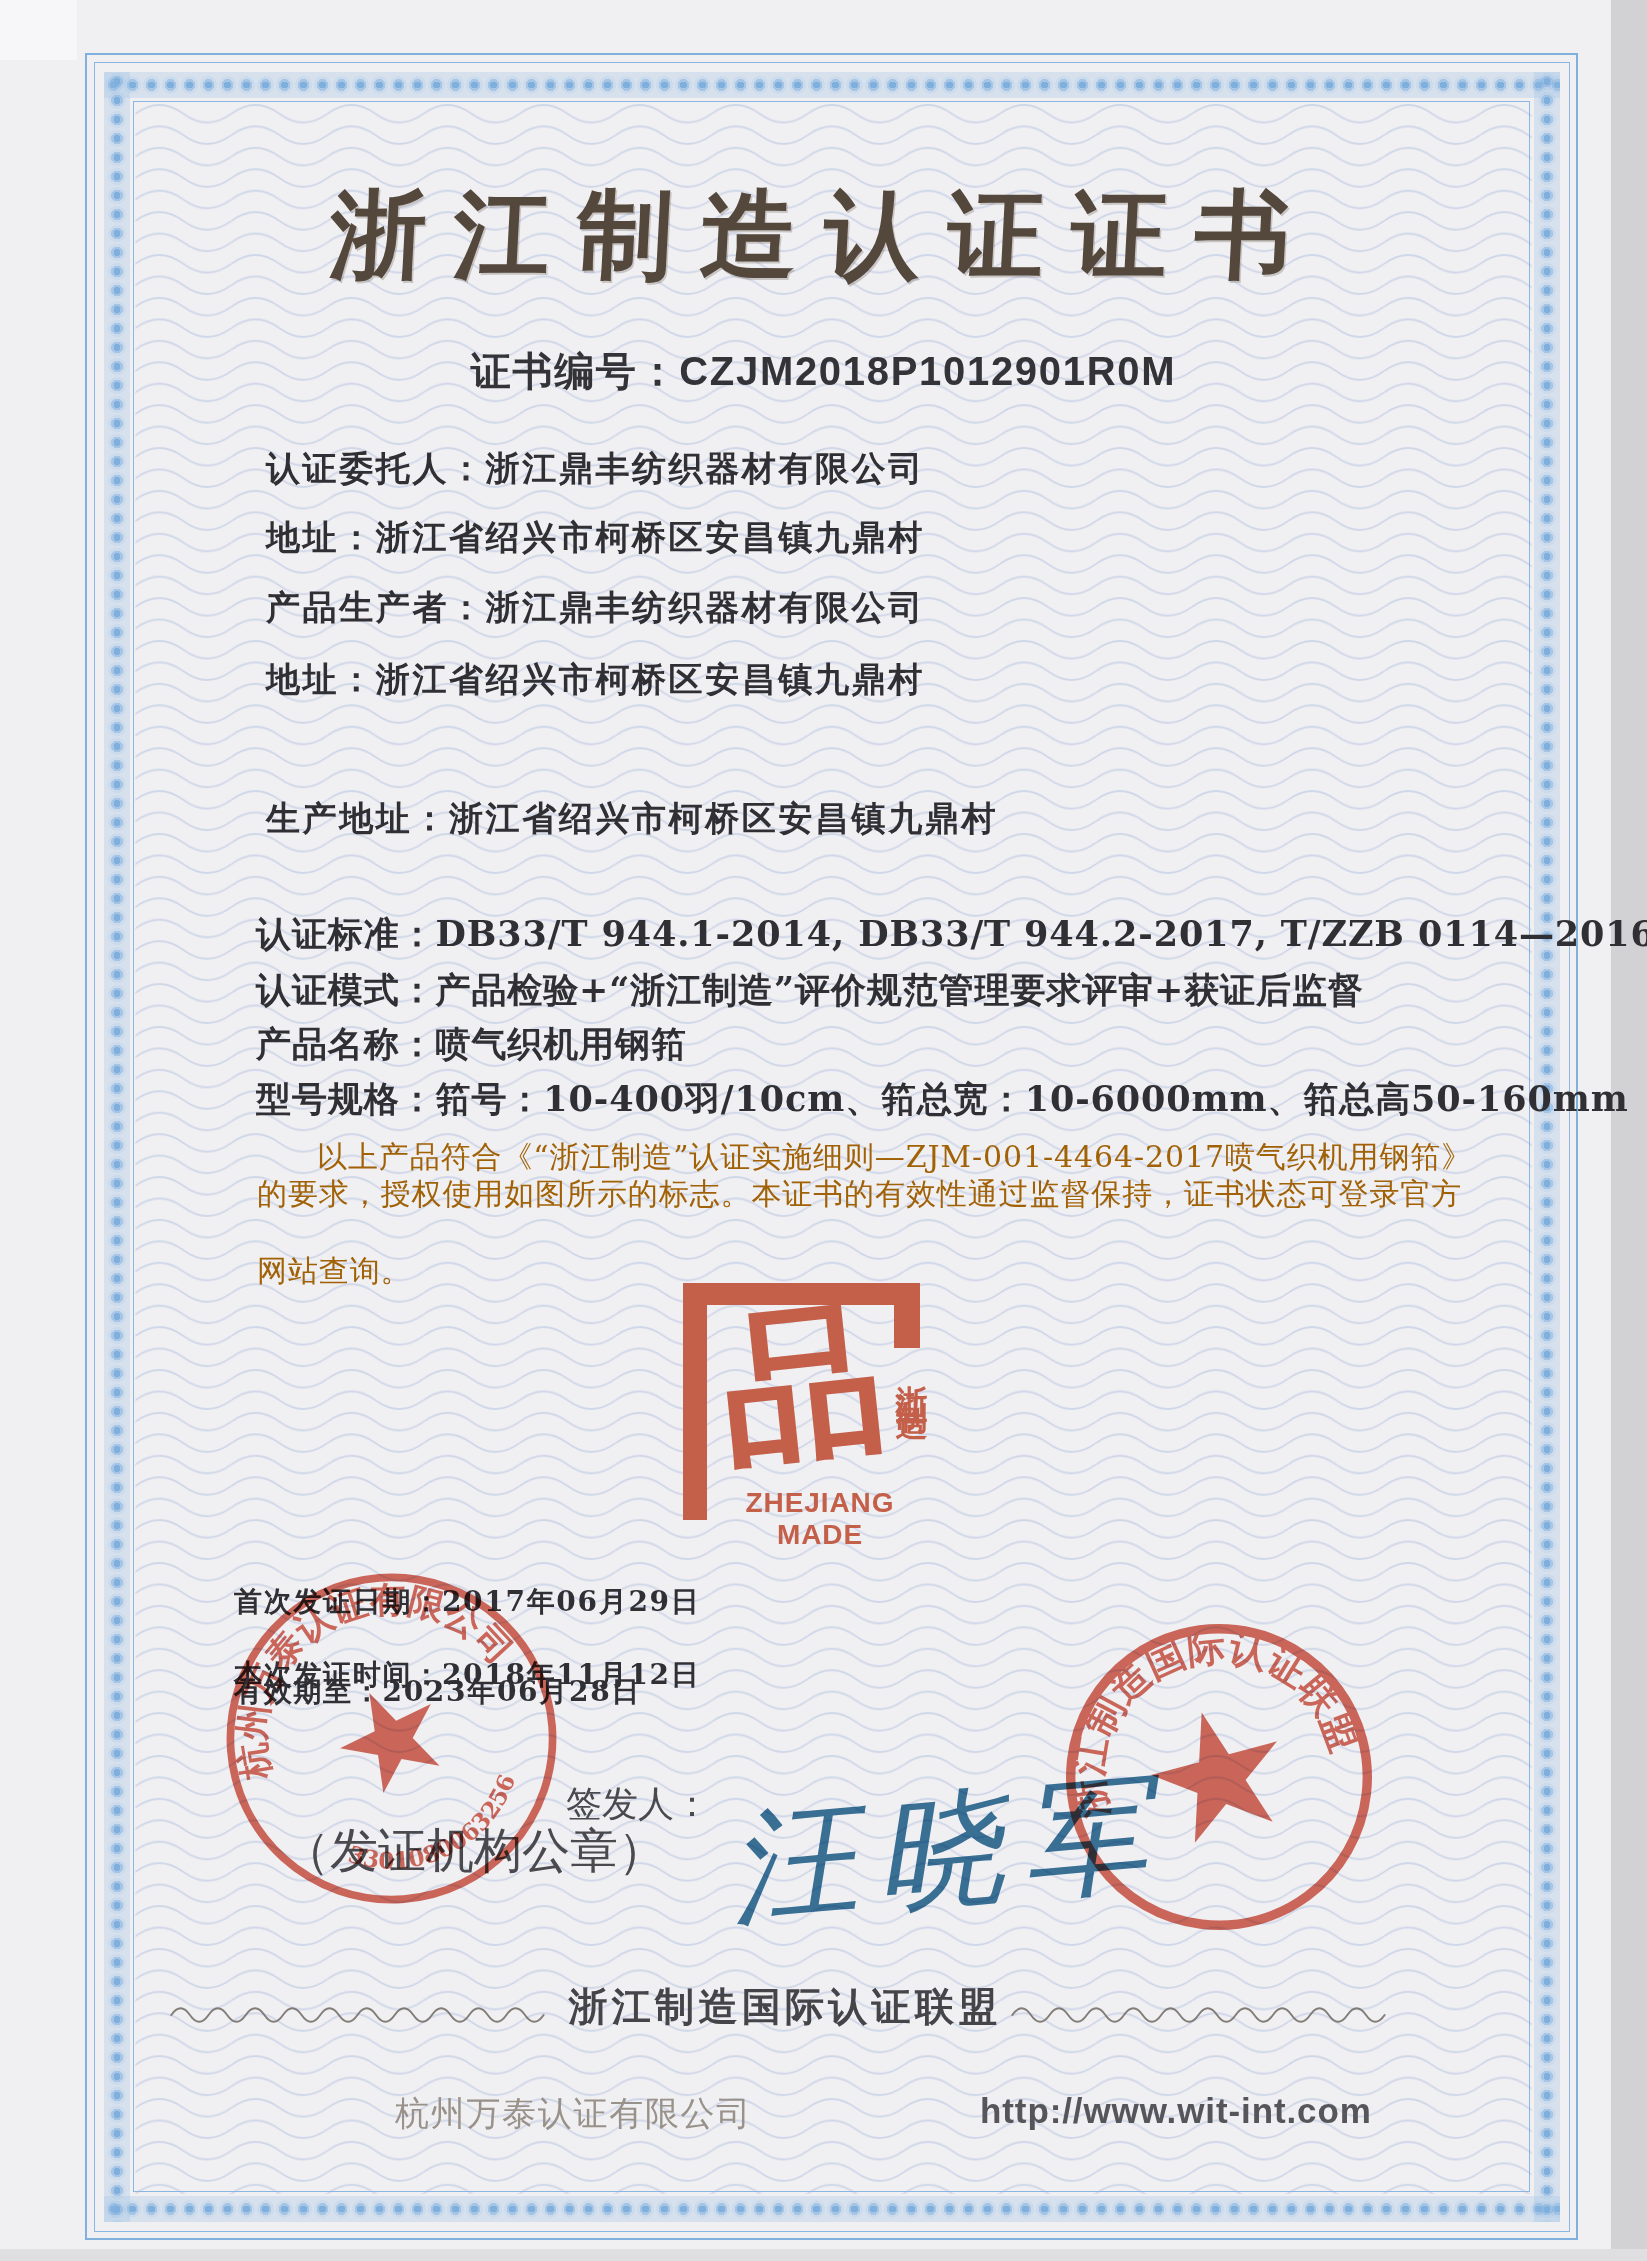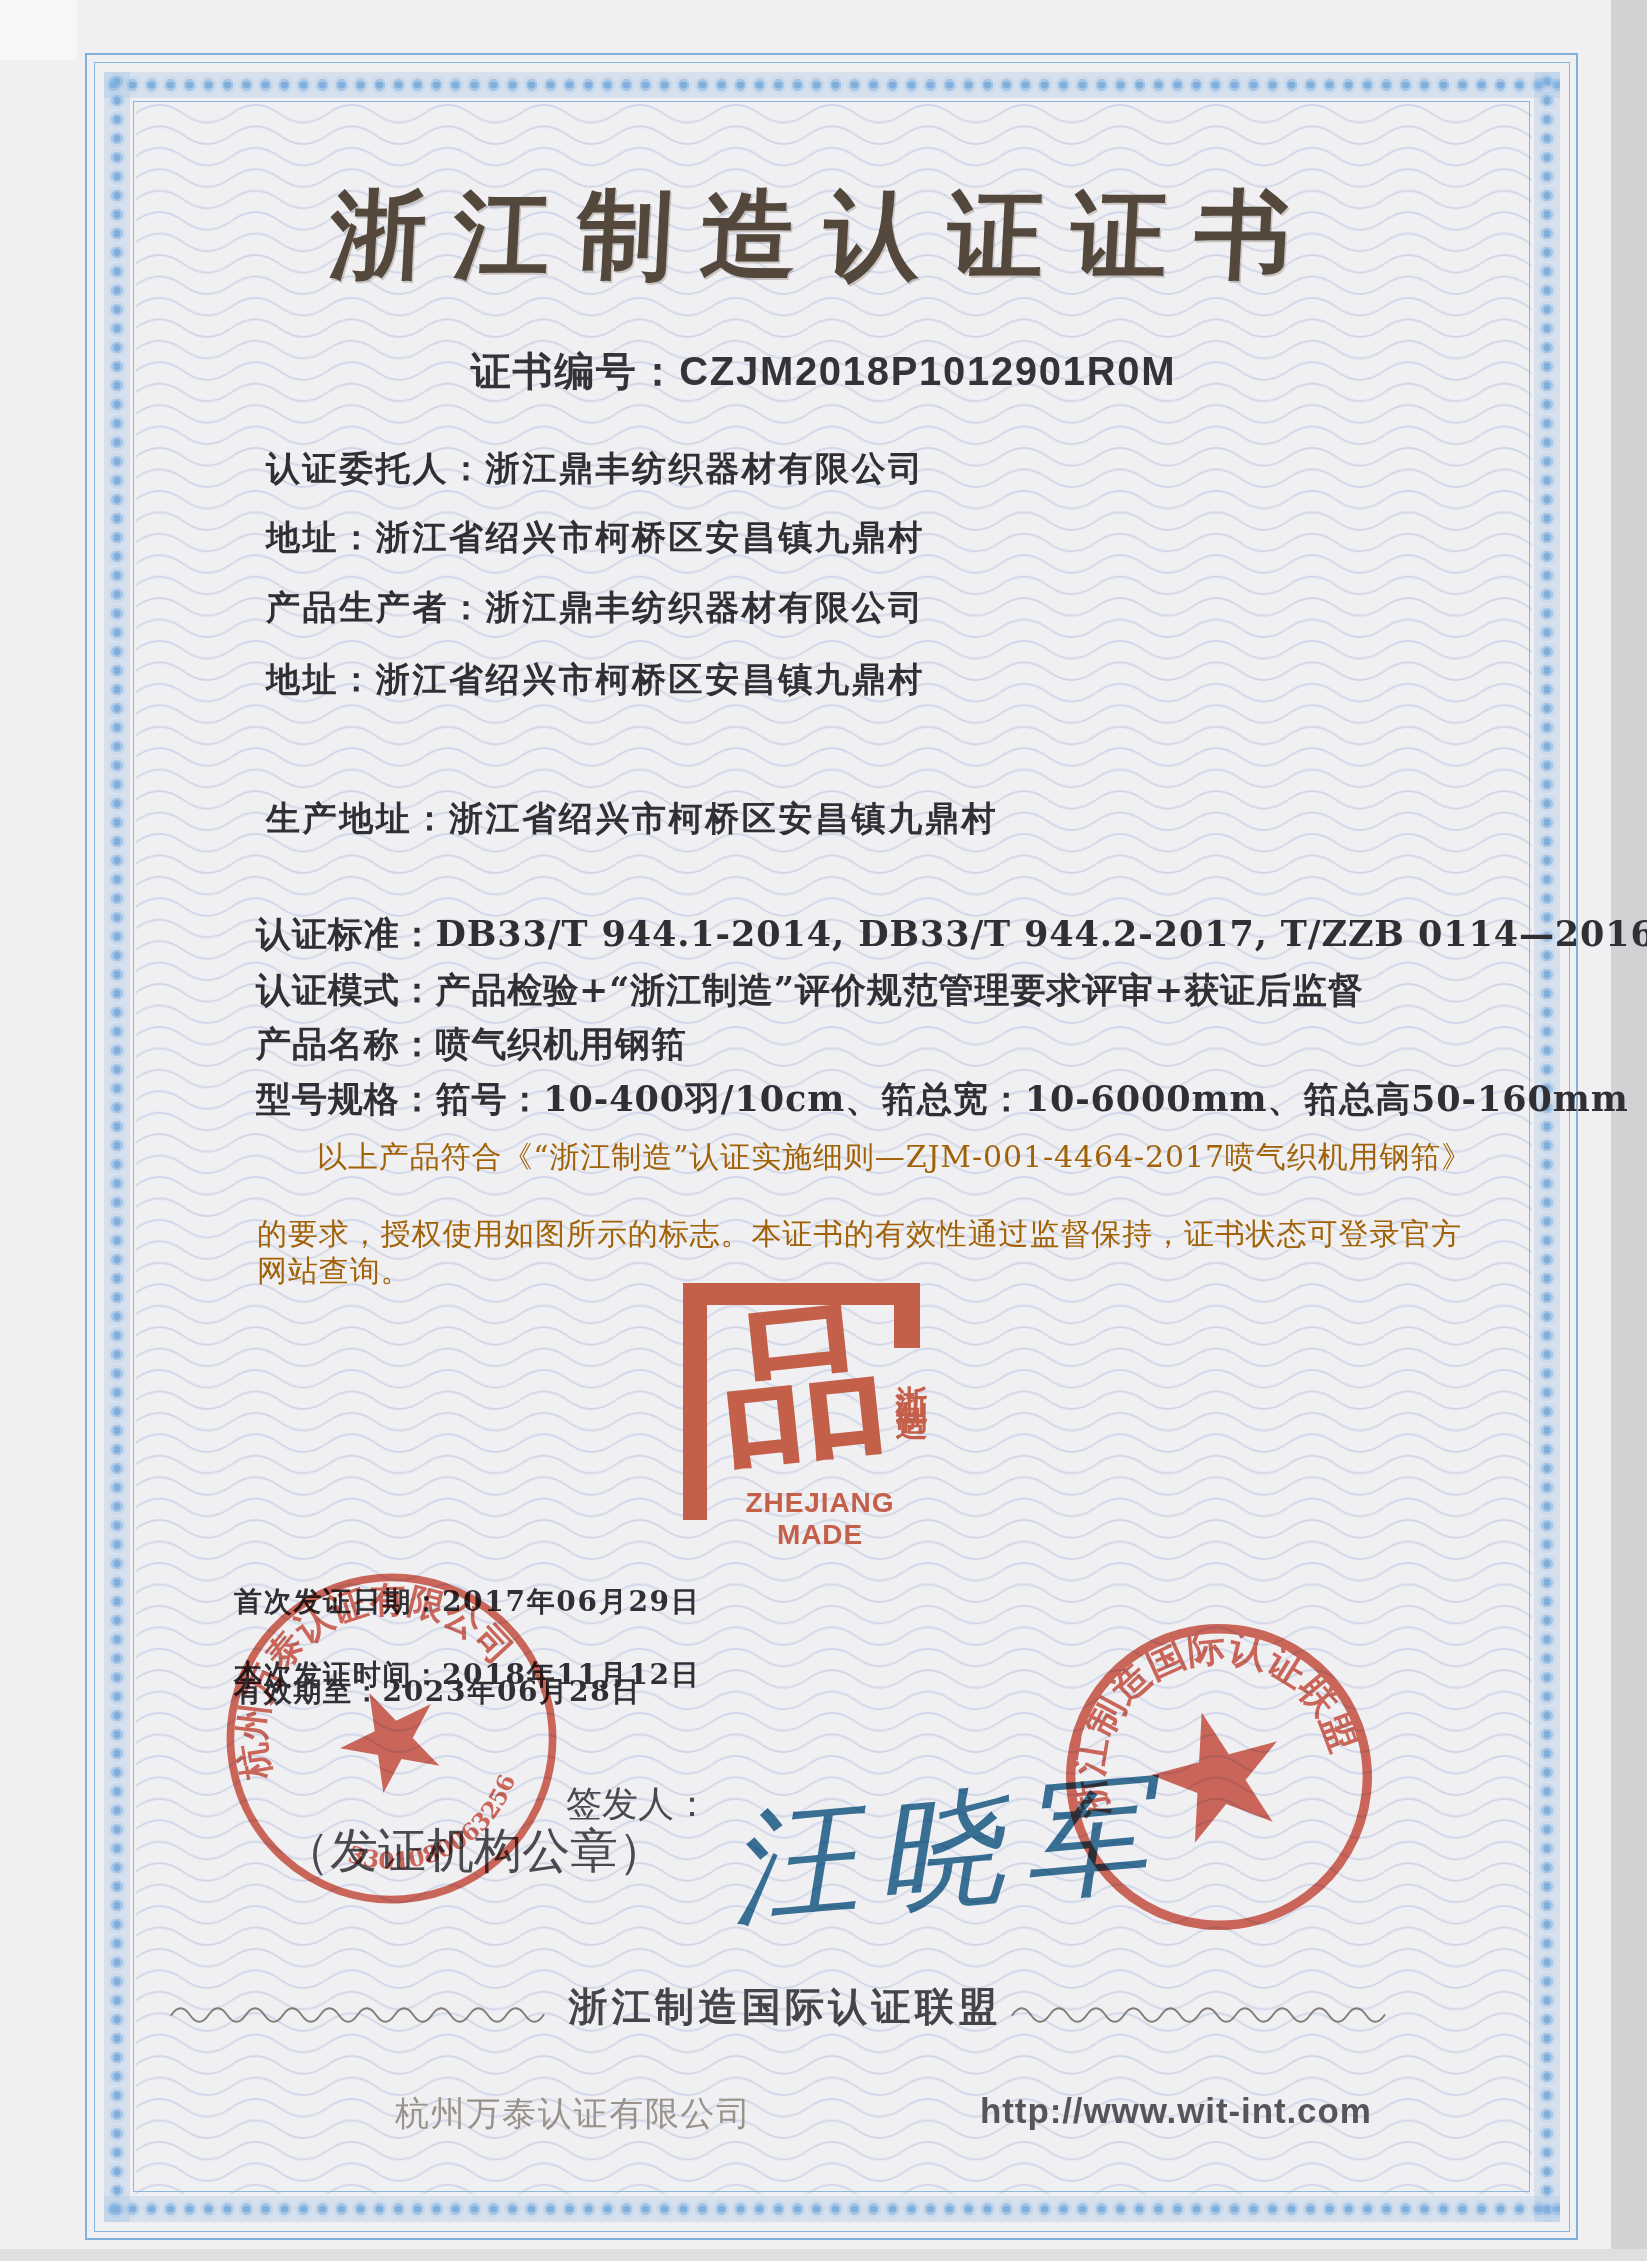--- a/index.html
+++ b/index.html
@@ -108,21 +108,21 @@
   <div class="line body-line" style="top:585px"><span>产品生产者：</span><span>浙江鼎丰纺织器材有限公司</span></div>
   <div class="line body-line" style="top:657px"><span>地址：</span><span>浙江省绍兴市柯桥区安昌镇九鼎村</span></div>
   <div class="line body-line" style="top:796px"><span>生产地址：</span><span>浙江省绍兴市柯桥区安昌镇九鼎村</span></div>
 
   <div class="line spec-line" style="top:911px"><span>认证标准：</span><span>DB33/T 944.1-2014, DB33/T 944.2-2017, T/ZZB 0114—2016</span></div>
   <div class="line spec-line" style="top:1021px"><span>产品名称：</span><span>喷气织机用钢筘</span></div>
   <div class="line spec-line" style="top:967px"><span>认证模式：</span><span>产品检验+“浙江制造”评价规范管理要求评审+获证后监督</span></div>
   <div class="line spec-line" style="top:1076px"><span>型号规格：</span><span>筘号：10-400羽/10cm、筘总宽：10-6000mm、筘总高50-160mm</span></div>
 
   <div class="line stmt-line" style="top:1137px;text-indent:2em">以上产品符合《“浙江制造”认证实施细则—ZJM-001-4464-2017喷气织机用钢筘》</div>
-  <div class="line stmt-line" style="top:1214px">的要求，授权使用如图所示的标志。本证书的有效性通过监督保持，证书状态可登录官方</div>
+  <div class="line stmt-line" style="top:1174px">的要求，授权使用如图所示的标志。本证书的有效性通过监督保持，证书状态可登录官方</div>
   <div class="line stmt-line" style="top:1251px">网站查询。</div>
 
   <div class="logo">
     <div class="bar bar-top"></div>
     <div class="bar bar-left"></div>
     <div class="bar bar-stub"></div>
     <div class="mark">品</div>
     <div class="side">浙江制造</div>
     <div class="caption">ZHEJIANG MADE</div>
   </div>

